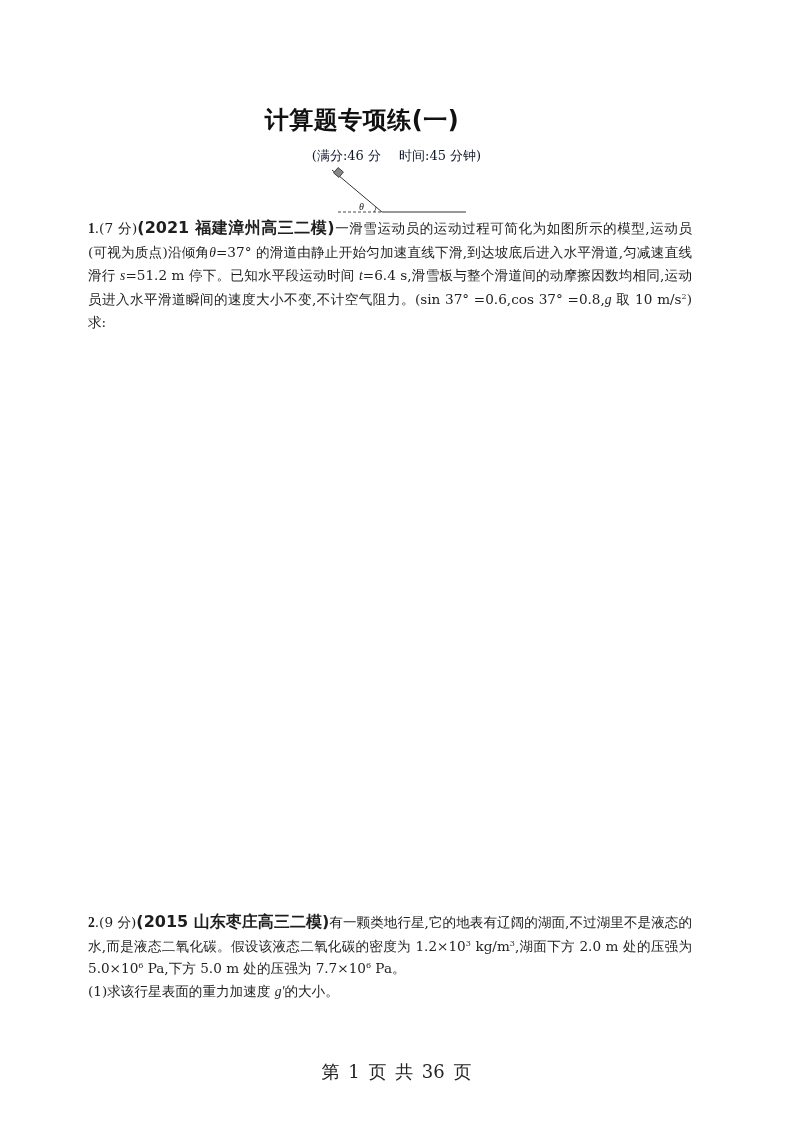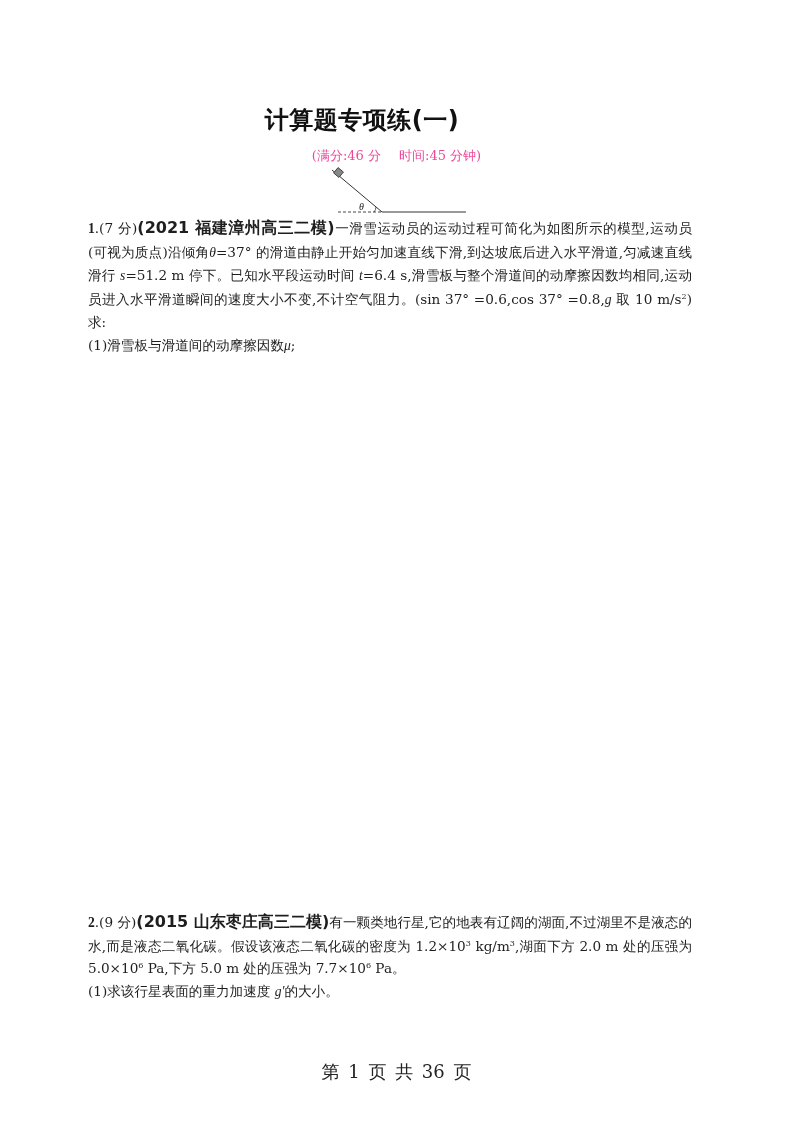--- a/index.html
+++ b/index.html
@@ -9,21 +9,21 @@
     color: #1a1a1a;
   }
   .page { position: absolute; left: 0; top: 0; width: 793px; height: 1122px; background: #fff; }
   .title {
     position: absolute; left: 0; width: 724px; top: 104px; text-align: center;
     font-family: "DejaVu Sans", "Liberation Sans", sans-serif;
     font-weight: bold; font-size: 24px; letter-spacing: 0.5px; color: #111;
   }
   .subtitle {
     position: absolute; left: 0; width: 793px; top: 147px; text-align: center;
-    font-size: 13px; color: #ec4899;
+    font-size: 13px; color: #0f172a;
   }
   .subtitle .gap { display: inline-block; width: 18px; }
   .diagram { position: absolute; left: 330px; top: 166px; width: 140px; height: 50px; }
   .q {
     position: absolute; left: 88px; width: 604px;
     font-size: 13.6px; line-height: 22.6px; color: #1e1e1e;
     text-align: justify;
   }
   .q p { margin: 0; }
   .q .num { font-weight: bold; font-family: "Liberation Serif", serif; }
@@ -54,21 +54,20 @@
       <rect x="5" y="3" width="7" height="7" fill="#888" stroke="#333" stroke-width="0.8" transform="rotate(40 8.5 6.5)"></rect>
       <line x1="8" y1="46" x2="52" y2="46" stroke="#333" stroke-width="0.9" stroke-dasharray="3,2"></line>
       <line x1="52" y1="46" x2="136" y2="46" stroke="#333" stroke-width="1"></line>
       <path d="M 44 46 A 8 8 0 0 0 46 41" fill="none" stroke="#333" stroke-width="0.8"></path>
       <text x="29" y="44" font-size="10" font-style="italic" font-family="Liberation Serif, serif" fill="#222">θ</text>
     </svg>
   </div>
 
   <div class="q q1">
     <p><span class="num">1</span><span>.(7 分)</span><span class="src">(2021 福建漳州高三二模)</span><span>一滑雪运动员的运动过程可简化为如图所示的模型,运动员(可视为质点)沿倾角</span><i>θ</i><span>=37°</span><span> 的滑道由静止开始匀加速直线下滑,到达坡底后进入水平滑道,匀减速直线滑行 </span><i>s</i><span>=51.2 m 停下。已知水平段运动时间 </span><i>t</i><span>=6.4 s,滑雪板与整个滑道间的动摩擦因数均相同,运动员进入水平滑道瞬间的速度大小不变,不计空气阻力。(sin 37°  =0.6,cos 37°  =0.8,</span><i>g</i><span> 取 10 m/s</span><sup>2</sup><span>)求:</span></p>
-    <p><span>(1)滑雪板与滑道间的动摩擦因数</span><i>μ</i><span>;</span></p>
   </div>
 
   <div class="q q2">
     <p><span class="num">2</span><span>.(9 分)</span><span class="src">(2015 山东枣庄高三二模)</span><span>有一颗类地行星,它的地表有辽阔的湖面,不过湖里不是液态的水,而是液态二氧化碳。假设该液态二氧化碳的密度为 1.2×10</span><sup>3</sup><span> kg/m</span><sup>3</sup><span>,湖面下方 2.0 m 处的压强为 5.0×10</span><sup>6</sup><span> Pa,下方 5.0 m 处的压强为 7.7×10</span><sup>6</sup><span> Pa。</span></p>
     <p><span>(1)求该行星表面的重力加速度 </span><i>g'</i><span>的大小。</span></p>
   </div>
 
   <div class="footer">第 1 页 共 36 页</div>
 
 </div>

